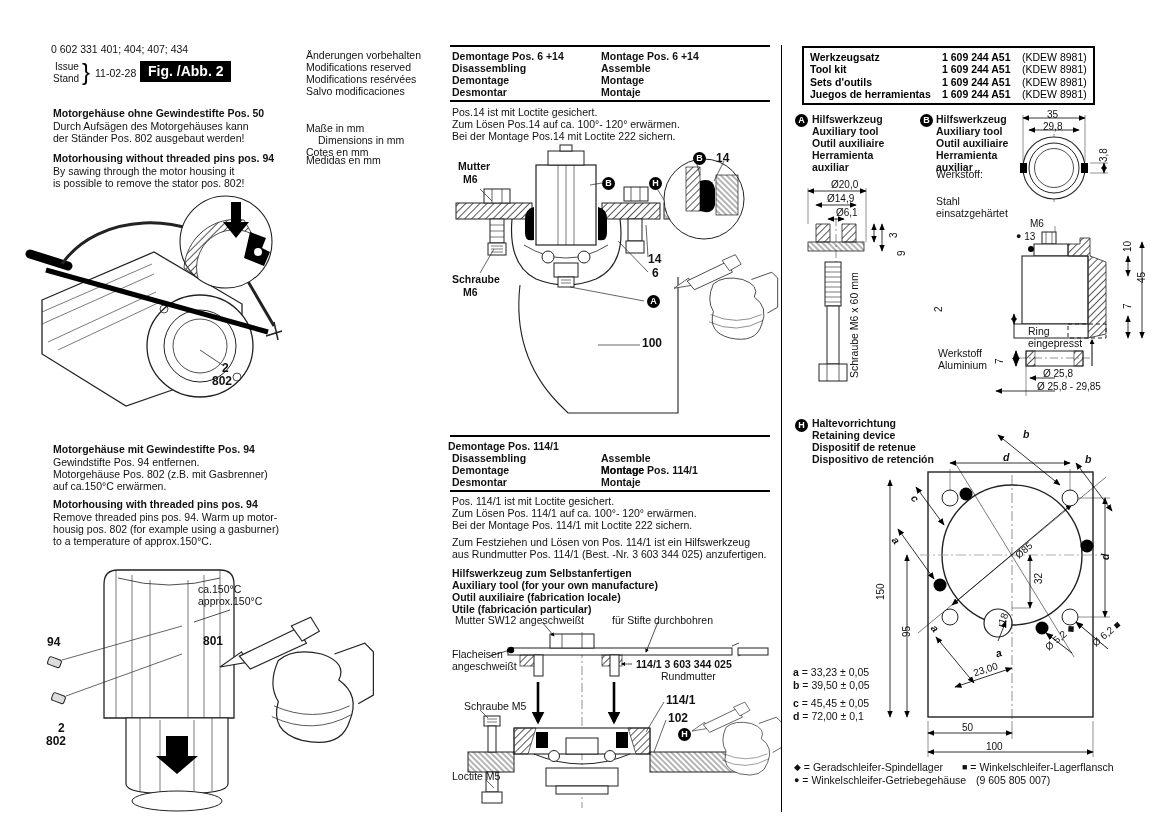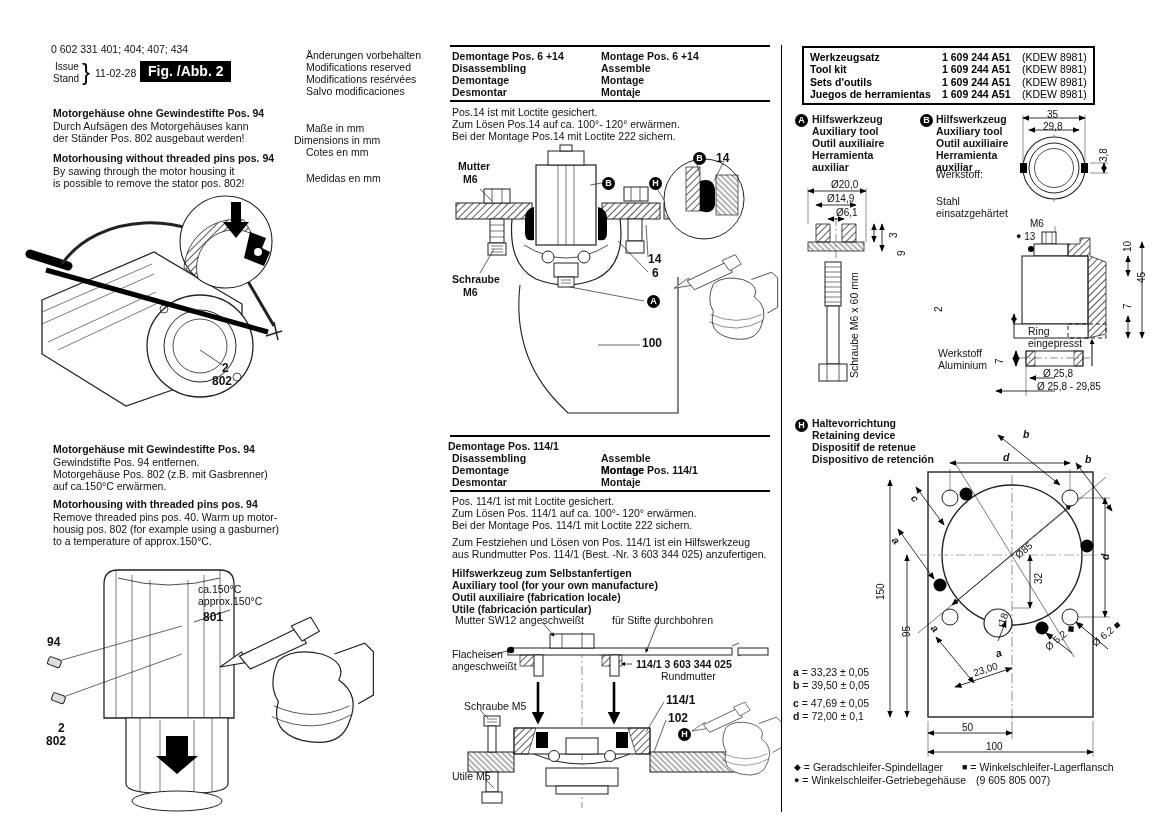--- a/index.html
+++ b/index.html
@@ -56,21 +56,21 @@
     </defs>
   </svg>
 
   <div class="t" style="left:51px;top:43px">0 602 331 401; 404; 407; 434</div>
   <div class="t s10" style="left:55px;top:61px">Issue</div>
   <div class="t s10" style="left:53px;top:73px">Stand</div>
   <div class="brace" style="left:82px;top:58px;position:absolute">}</div>
   <div class="t" style="left:95px;top:67px">11-02-28</div>
   <div class="fig" style="left:140px;top:61px">Fig. /Abb. 2</div>
 
-  <div class="t b" style="left:53px;top:107px">Motorgehäuse ohne Gewindestifte Pos. 94</div>
+  <div class="t b" style="left:53px;top:107px">Motorgehäuse ohne Gewindestifte Pos. 50</div>
   <div class="t" style="left:53px;top:120px">Durch Aufsägen des Motorgehäuses kann</div>
   <div class="t" style="left:53px;top:132px">der Ständer Pos. 802 ausgebaut werden!</div>
   <div class="t b" style="left:53px;top:152px">Motorhousing without threaded pins pos. 94</div>
   <div class="t" style="left:53px;top:165px">By sawing through the motor housing it</div>
   <div class="t" style="left:53px;top:177px">is possible to remove the stator pos. 802!</div>
 
   <svg style="left:28px;top:190px" width="285" height="235" viewBox="0 0 285 235">
     <path d="M14,110 L126,62 L214,114 L214,170 L150,198 L98,216 L14,164 Z" fill="#fff" stroke="#222" stroke-width="1.3"></path>
     <path d="M14,122 L124,74 M14,134 L126,84 M20,152 L128,102 M30,160 L132,112" stroke="#222" stroke-width="0.6" fill="none"></path>
     <ellipse cx="172" cy="156" rx="53" ry="51" fill="#fff" stroke="#222" stroke-width="1.3"></ellipse>
@@ -90,21 +90,21 @@
     <line x1="172" y1="160" x2="196" y2="176" stroke="#222" stroke-width="0.8"></line>
   </svg>
   <div class="t bb" style="left:222px;top:362px">2</div>
   <div class="t bb" style="left:212px;top:375px">802</div>
 
   <div class="t b" style="left:53px;top:443px">Motorgehäuse mit Gewindestifte Pos. 94</div>
   <div class="t" style="left:53px;top:456px">Gewindstifte Pos. 94 entfernen.</div>
   <div class="t" style="left:53px;top:468px">Motorgehäuse Pos. 802 (z.B. mit Gasbrenner)</div>
   <div class="t" style="left:53px;top:480px">auf ca.150°C erwärmen.</div>
   <div class="t b" style="left:53px;top:498px">Motorhousing with threaded pins pos. 94</div>
-  <div class="t" style="left:53px;top:511px">Remove threaded pins pos. 40. Warm up motor-</div>
+  <div class="t" style="left:53px;top:511px">Remove threaded pins pos. 94. Warm up motor-</div>
   <div class="t" style="left:53px;top:523px">housig pos. 802 (for example using a gasburner)</div>
   <div class="t" style="left:53px;top:535px">to a temperature of approx.150°C.</div>
 
   <svg style="left:42px;top:558px" width="290" height="258" viewBox="0 0 290 258">
     <path d="M62,26 Q62,12 76,12 L178,12 Q192,12 192,26 L192,160 L62,160 Z" fill="#fff" stroke="#222" stroke-width="1.3"></path>
     <path d="M74,12 L74,160 M90,17 L90,160 M162,17 L162,160 M178,12 L178,160 M108,22 L108,160 M146,22 L146,160" stroke="#222" stroke-width="0.6"></path>
     <path d="M76,20 Q127,34 178,20" fill="none" stroke="#222" stroke-width="0.8"></path>
     <path d="M84,160 L84,226 Q84,236 134,236 Q186,236 186,226 L186,160 Z" fill="#fff" stroke="#222" stroke-width="1.2"></path>
     <path d="M98,160 L98,233 M118,162 L118,236 M152,162 L152,236 M170,160 L170,233" stroke="#222" stroke-width="0.6"></path>
     <ellipse cx="135" cy="243" rx="45" ry="10" fill="#fff" stroke="#222"></ellipse>
@@ -114,32 +114,32 @@
       <rect x="10" y="136" width="13" height="8" rx="2" transform="rotate(20 16 140)"></rect>
     </g>
     <line x1="20" y1="102" x2="140" y2="68" stroke="#222" stroke-width="0.7"></line>
     <line x1="24" y1="138" x2="140" y2="96" stroke="#222" stroke-width="0.7"></line>
     <line x1="152" y1="64" x2="188" y2="52" stroke="#222" stroke-width="0.8"></line>
     <use href="#torch" xlink:href="#torch" transform="translate(178,42) scale(1.08)"></use>
   </svg>
   <div class="t bb" style="left:47px;top:636px">94</div>
   <div class="t" style="left:198px;top:583px">ca.150°C</div>
   <div class="t" style="left:198px;top:595px">approx.150°C</div>
-  <div class="t bb" style="left:203px;top:611px">801</div>
+  <div class="t bb" style="left:203px;top:635px">801</div>
   <div class="t bb" style="left:58px;top:722px">2</div>
   <div class="t bb" style="left:46px;top:735px">802</div>
 
   <div class="t" style="left:306px;top:49px">Änderungen vorbehalten</div>
   <div class="t" style="left:306px;top:61px">Modifications reserved</div>
   <div class="t" style="left:306px;top:73px">Modifications resérvées</div>
   <div class="t" style="left:306px;top:85px">Salvo modificaciones</div>
   <div class="t" style="left:306px;top:122px">Maße in mm</div>
-  <div class="t" style="left:294px;top:134px">Dimensions in mm</div>
+  <div class="t" style="left:318px;top:134px">Dimensions in mm</div>
   <div class="t" style="left:306px;top:146px">Cotes en mm</div>
-  <div class="t" style="left:306px;top:172px">Medidas en mm</div>
+  <div class="t" style="left:306px;top:154px">Medidas en mm</div>
 
   <div class="hr" style="left:450px;top:45px;width:320px"></div>
   <div class="t b" style="left:452px;top:50px">Demontage Pos. 6 +14</div>
   <div class="t b" style="left:452px;top:62px">Disassembling</div>
   <div class="t b" style="left:452px;top:74px">Demontage</div>
   <div class="t b" style="left:452px;top:86px">Desmontar</div>
   <div class="t b" style="left:601px;top:50px">Montage Pos. 6 +14</div>
   <div class="t b" style="left:601px;top:62px">Assemble</div>
   <div class="t b" style="left:601px;top:74px">Montage</div>
   <div class="t b" style="left:601px;top:86px">Montaje</div>
@@ -270,21 +270,21 @@
   <div class="t" style="left:455px;top:614px">Mutter SW12 angeschweißt</div>
   <div class="t" style="left:612px;top:614px">für Stifte durchbohren</div>
   <div class="t" style="left:452px;top:648px">Flacheisen</div>
   <div class="t" style="left:452px;top:660px">angeschweißt</div>
   <div class="t b" style="left:636px;top:658px">114/1 3 603 344 025</div>
   <div class="t" style="left:661px;top:670px">Rundmutter</div>
   <div class="t" style="left:464px;top:700px">Schraube M5</div>
   <div class="t bb" style="left:666px;top:694px">114/1</div>
   <div class="t bb" style="left:668px;top:712px">102</div>
   <div class="mk" style="left:678px;top:728px">H</div>
-  <div class="t" style="left:452px;top:770px">Utile M5</div>
+  <div class="t" style="left:452px;top:770px">Loctite M5</div>
 
   <div class="vr" style="left:781px;top:45px;height:767px"></div>
 
   <div class="tkbox" style="left:802px;top:46px">
     <div class="tkrow">
       <span class="tklabel">Werkzeugsatz</span>
       <span class="tkvalue">1 609 244 A51</span>
       <span>(KDEW 8981)</span>
     </div>
     <div class="tkrow">
@@ -469,21 +469,21 @@
   <div class="t b i r50" style="left:938px;top:622px">a</div>
   <div class="t b i rm20" style="left:994px;top:648px">a</div>
   <div class="t s10 rm20" style="left:972px;top:668px">23,00</div>
   <div class="t s10 rm40" style="left:1043px;top:644px">Ø 5,2 ◆</div>
   <div class="t s10 rm40" style="left:1090px;top:640px">Ø 6,2 ■</div>
   <div class="t s10" style="left:962px;top:722px">50</div>
   <div class="t s10" style="left:986px;top:741px">100</div>
 
   <div class="t" style="left:793px;top:666px"><span class="b">a</span> <span>= 33,23 ± 0,05</span></div>
   <div class="t" style="left:793px;top:679px"><span class="b">b</span> <span>= 39,50 ± 0,05</span></div>
-  <div class="t" style="left:793px;top:697px"><span class="b">c</span> <span>= 47,69 ± 0,05</span></div>
+  <div class="t" style="left:793px;top:697px"><span class="b">c</span> <span>= 45,45 ± 0,05</span></div>
   <div class="t" style="left:793px;top:710px"><span class="b">d</span> <span>= 72,00 ± 0,1</span></div>
 
   <div class="t" style="left:794px;top:761px"><span class="sym">◆</span> <span>= Geradschleifer-Spindellager</span></div>
   <div class="t" style="left:794px;top:774px"><span class="sym">●</span> <span>= Winkelschleifer-Getriebegehäuse</span></div>
   <div class="t" style="left:962px;top:761px"><span class="sym">■</span> <span>= Winkelschleifer-Lagerflansch</span></div>
   <div class="t" style="left:976px;top:774px">(9 605 805 007)</div>
 
 </div>
 
 </body></html>

